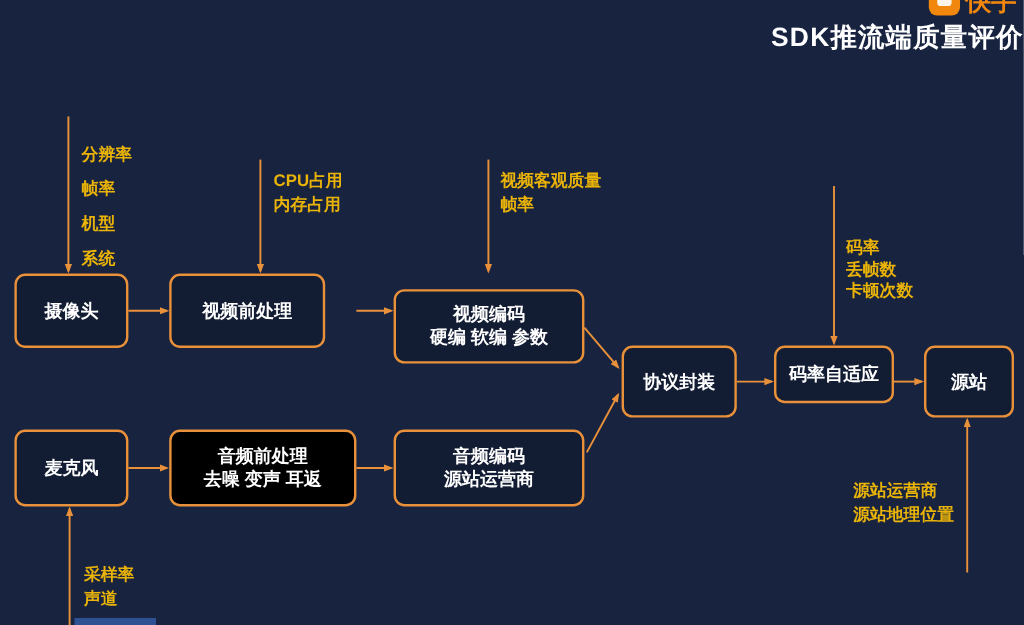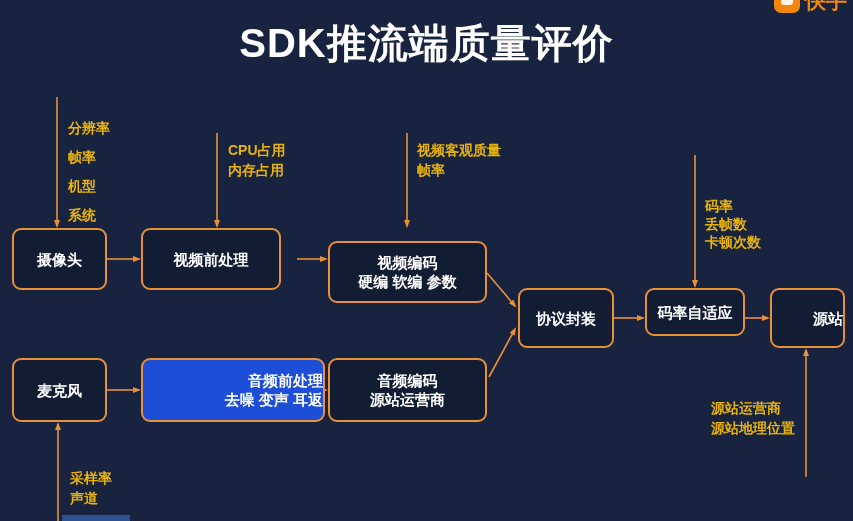--- a/index.html
+++ b/index.html
@@ -2,22 +2,22 @@
 <html><head>
 <meta charset="utf-8">
 <style>
   html,body{margin:0;padding:0;}
   body{font-family:"Liberation Sans","DejaVu Sans",sans-serif;}
   #stage{
     position:relative;width:853px;height:521px;overflow:hidden;
     background:#182340;
   }
   .title{
-    position:absolute;top:16px;left:0;width:100%;text-align:center;
-    color:#ffffff;font-size:40px;font-weight:bold;letter-spacing:1px;
+    position:absolute;top:16px;left:0;width:100%;text-align:right;
+    color:#ffffff;font-size:22px;font-weight:bold;letter-spacing:1px;
   }
   .logo{
     position:absolute;top:-13px;right:6px;display:flex;align-items:center;gap:5px;
   }
   .logo-badge{
     width:26px;height:24px;border-radius:7px;display:flex;align-items:center;justify-content:center;
   }
   .logo-badge .dot{width:12px;height:8px;border-radius:3px;background:#ffffff;opacity:.9;}
   .logo-text{font-size:21px;font-weight:bold;}
   .node{
@@ -64,40 +64,40 @@
       <line x1="107" y1="390" x2="139" y2="390" stroke="#e8913a" stroke-width="1.6" marker-end="url(#ah)"></line>
       <line x1="297" y1="390" x2="326" y2="390" stroke="#e8913a" stroke-width="1.6" marker-end="url(#ah)"></line>
       <line x1="487" y1="273" x2="515" y2="306" stroke="#e8913a" stroke-width="1.6" marker-end="url(#ah)"></line>
       <line x1="489" y1="377" x2="515" y2="329" stroke="#e8913a" stroke-width="1.6" marker-end="url(#ah)"></line>
     </svg>
 
   <div id="nodes">
       <div class="node" style="left: 12px; top: 228px; width: 95px; height: 62px; background: rgb(18, 28, 51); border: 2px solid rgb(232, 145, 58);">
         <div>摄像头</div>
       </div>
-      <div class="node" style="left: 141px; top: 228px; width: 140px; height: 62px; background: rgb(18, 28, 51); border: 2px solid rgb(232, 145, 58);">
+      <div class="node" style="left: 141px; top: 228px; width: 130px; height: 62px; background: rgb(18, 28, 51); border: 2px solid rgb(232, 145, 58);">
         <div>视频前处理</div>
       </div>
       <div class="node" style="left: 328px; top: 228px; width: 159px; height: 62px; background: rgb(18, 28, 51); border: 2px solid rgb(232, 145, 58); margin-top: 13px;">
         <div>视频编码</div>
         <div>硬编 软编 参数</div>
       </div>
       <div class="node" style="left: 518px; top: 288px; width: 96px; height: 60px; background: rgb(18, 28, 51); border: 2px solid rgb(232, 145, 58);">
         <div>协议封装</div>
       </div>
       <div class="node" style="left: 645px; top: 288px; width: 100px; height: 48px; background: rgb(18, 28, 51); border: 2px solid rgb(232, 145, 58);">
         <div>码率自适应</div>
       </div>
-      <div class="node" style="left: 770px; top: 288px; width: 75px; height: 60px; background: rgb(18, 28, 51); border: 2px solid rgb(232, 145, 58); align-items: flex-end;">
+      <div class="node" style="left: 770px; top: 288px; width: 75px; height: 60px; background: rgb(18, 28, 51); border: 2px solid rgb(232, 145, 58);">
         <div>源站</div>
       </div>
       <div class="node" style="left: 12px; top: 358px; width: 95px; height: 64px; background: rgb(18, 28, 51); border: 2px solid rgb(232, 145, 58);">
         <div>麦克风</div>
       </div>
-      <div class="node" style="left: 141px; top: 358px; width: 184px; height: 64px; background: #1d4ed8; border: 2px solid rgb(232, 145, 58); align-items: flex-end;">
+      <div class="node" style="left: 141px; top: 358px; width: 156px; height: 64px; background: #000000; border: 2px solid rgb(232, 145, 58);">
         <div>音频前处理</div>
         <div>去噪 变声 耳返</div>
       </div>
       <div class="node" style="left: 328px; top: 358px; width: 159px; height: 64px; background: rgb(18, 28, 51); border: 2px solid rgb(232, 145, 58);">
         <div>音频编码</div>
         <div>源站运营商</div>
       </div>
     </div>
   <div id="annotations">
       <div class="annotation" style="top: 114px; line-height: 29px; left: 68px;">

